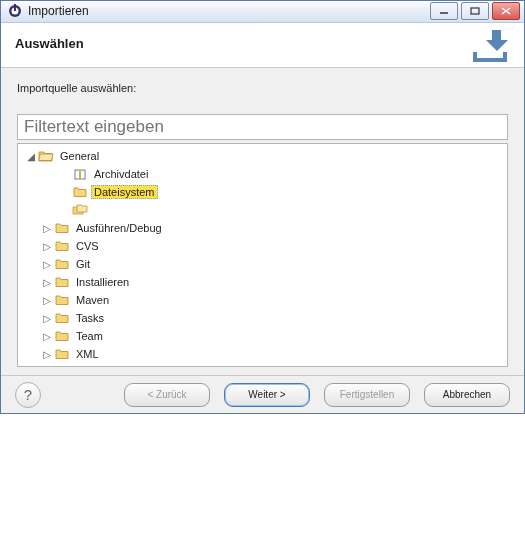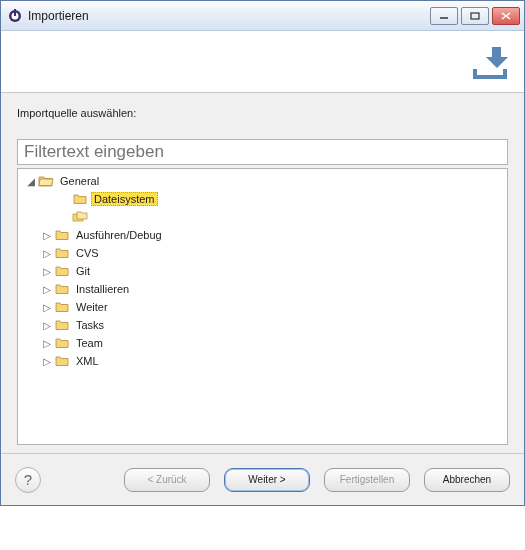--- a/index.html
+++ b/index.html
@@ -1,18 +1,18 @@
 <!DOCTYPE html>
 <html><head>
 <meta charset="utf-8">
 <style>
   * { box-sizing: border-box; font-family: "Segoe UI", Tahoma, sans-serif; }
   html,body { margin:0; padding:0; }
   body { width:525px; height:550px; background:#fff; }
-  .window { width:525px; height:506px; border:1px solid #5a7aa3; display:flex; flex-direction:column; background:#fff; }
+  .window { width:525px; height:414px; border:1px solid #5a7aa3; display:flex; flex-direction:column; background:#fff; }
   .titlebar { height:30px; background:linear-gradient(#fdfdfe,#e8eef7 45%,#d7e3f2); display:flex; align-items:center; padding:0 4px 0 6px; border-bottom:1px solid #b8c7dd; }
   .title-icon { width:16px; height:16px; margin-right:5px; display:flex; align-items:center; justify-content:center; }
   .title-text { font-size:12px; color:#1a1a1a; flex:1; }
   .win-controls { display:flex; gap:3px; }
   .win-btn { width:28px; height:18px; border:1px solid #7a8aa3; border-radius:2px; background:linear-gradient(#f7f9fc,#dbe6f4); display:flex; align-items:center; justify-content:center; cursor:default; }
   .win-btn.close { background:linear-gradient(#f5a8a2,#d85b52); border-color:#a83f37; }
   .win-btn svg { display:block; }
   .banner { height:62px; background:#fff; border-bottom:1px solid #c9c9c9; display:flex; align-items:center; padding:0 12px 0 14px; }
   .banner-text { flex:1; }
   .banner-title { font-size:13px; font-weight:bold; color:#1a1a1a; margin-bottom:3px; }
@@ -66,20 +66,21 @@
           <svg width="10" height="8">
             <line x1="1" y1="1" x2="9" y2="7" stroke="#fff" stroke-width="1.5"></line>
             <line x1="9" y1="1" x2="1" y2="7" stroke="#fff" stroke-width="1.5"></line>
           </svg>
         </div>
     </div>
   </div>
 
   <div class="banner">
     <div class="banner-text">
+      <div class="banner-title">Auswählen</div>
     </div>
     <div class="banner-icon">
       <svg width="42" height="42" viewBox="0 0 42 42">
         <path d="M4 28 L4 38 L38 38 L38 28 L34 28 L34 34 L8 34 L8 28 Z" fill="#5a86b5"></path>
         <path d="M32 6 L23 6 L23 16 L17 16 L28 27 L39 16 L32 16 Z" fill="#5a86b5"></path>
       </svg>
     </div>
   </div>
 
   <div class="content">
@@ -91,20 +92,30 @@
         <span class="arrow">◢</span>
         <span class="icon">
             <svg width="16" height="14">
               <path d="M1 3h5l1 1.5h7v7.5H1z" fill="#f7d67a" stroke="#b78a2e" stroke-width="0.8"></path>
               <path d="M2 5h13l-1.5 6.5H1z" fill="#fbe7a8" stroke="#b78a2e" stroke-width="0.8"></path>
             </svg>
           </span>
         <span class="lbl">General</span>
       </div>
 
+      <div class="tree-row indent2">
+
+        <span class="icon">
+            <svg width="14" height="14">
+              <rect x="2" y="3" width="10" height="9" fill="#fff" stroke="#6b7fa8" stroke-width="1"></rect>
+              <rect x="6" y="3" width="2" height="9" fill="#d7b24a"></rect>
+            </svg>
+          </span>
+        <span class="lbl">Archivdatei</span>
+      </div>
 
       <div class="tree-row indent2 selected">
 
         <span class="icon">
             <svg width="14" height="12">
               <path d="M1 2h4l1 1.5h7v7H1z" fill="#f7d67a" stroke="#b78a2e" stroke-width="0.8"></path>
             </svg>
           </span>
         <span class="lbl">Dateisystem</span>
       </div>
@@ -156,21 +167,21 @@
           </span>
         <span class="lbl">Installieren</span>
       </div>
       <div class="tree-row indent1">
         <span class="arrow">▷</span>
         <span class="icon">
             <svg width="14" height="12">
               <path d="M1 2h4l1 1.5h7v7H1z" fill="#f7d67a" stroke="#b78a2e" stroke-width="0.8"></path>
             </svg>
           </span>
-        <span class="lbl">Weiter</span>
+        <span class="lbl">Maven</span>
       </div>
       <div class="tree-row indent1">
         <span class="arrow">▷</span>
         <span class="icon">
             <svg width="14" height="12">
               <path d="M1 2h4l1 1.5h7v7H1z" fill="#f7d67a" stroke="#b78a2e" stroke-width="0.8"></path>
             </svg>
           </span>
         <span class="lbl">Tasks</span>
       </div>

